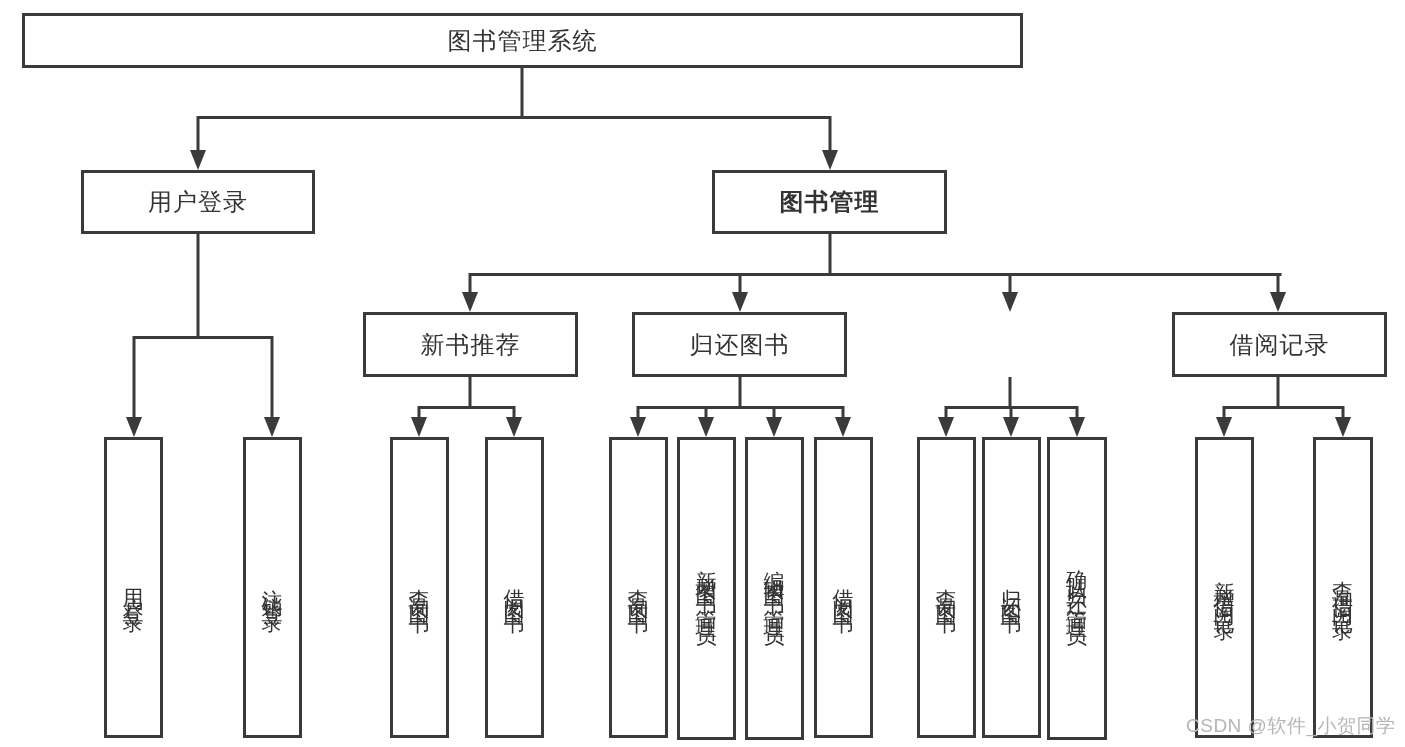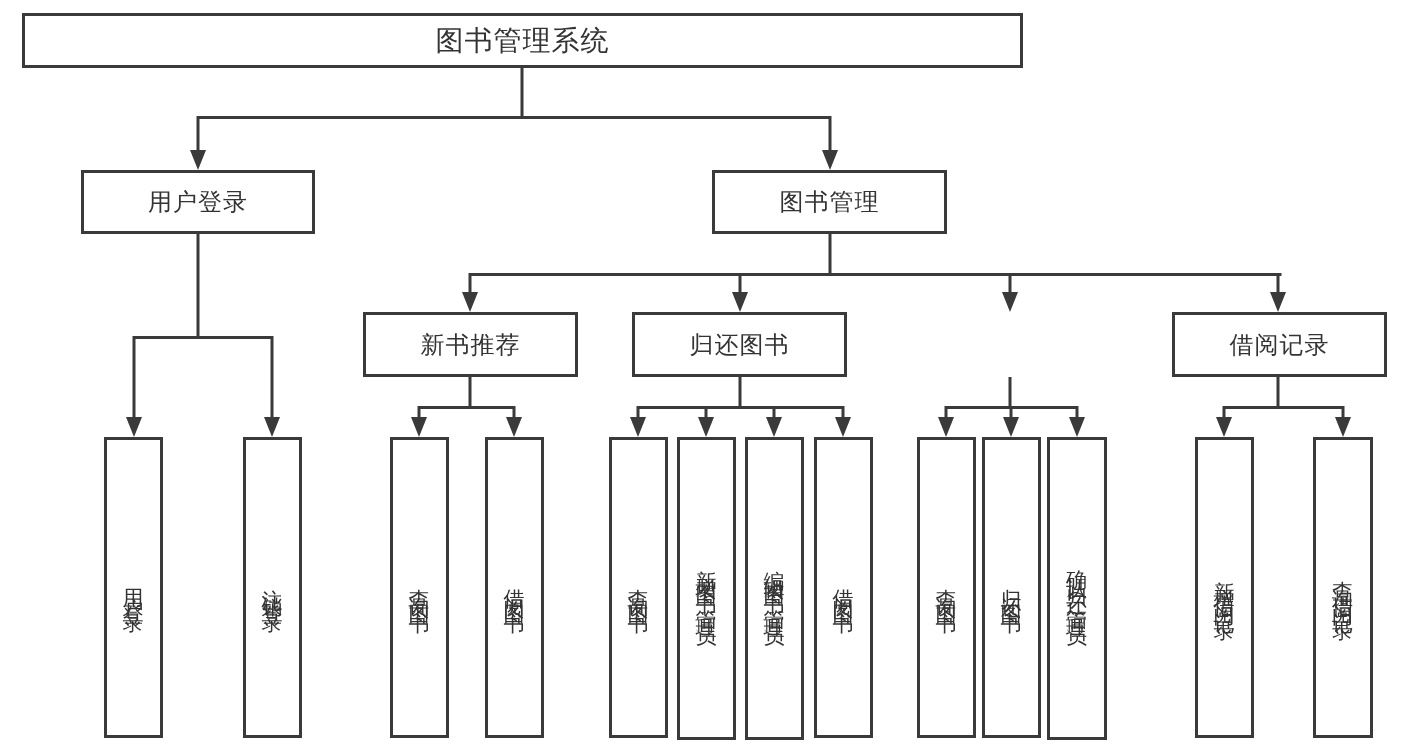--- a/index.html
+++ b/index.html
@@ -48,21 +48,21 @@
   }
   .node .lbl{
     color:var(--text);
     white-space:nowrap;
   }
   .h-node .lbl{
     font-size:24px;
     letter-spacing:1px;
   }
   .root-node .lbl{
-    font-size:28px;
+    font-size:24px;
     letter-spacing:1px;
   }
   .v-node .lbl{
     writing-mode:vertical-rl;
     text-orientation:mixed;
     font-size:21px;
     letter-spacing:8px;
     line-height:1;
     white-space:normal;
   }
@@ -132,21 +132,21 @@
     </g>
   </svg>
 
   <div class="node root-node" style="left:22px;top:13px;width:1001px;height:55px;">
     <span class="lbl">图书管理系统</span>
   </div>
 
   <div class="node h-node" style="left:81px;top:170px;width:234px;height:64px;">
     <span class="lbl">用户登录</span>
   </div>
-  <div class="node h-node" style="left:712px;top:170px;width:235px;height:64px;">
+  <div class="node h-node" style="left:712px;top:170px;width:235px;height:64px;font-weight:bold;">
     <span class="lbl">图书管理</span>
   </div>
 
   <div class="node h-node" style="left:363px;top:312px;width:215px;height:65px;">
     <span class="lbl">新书推荐</span>
   </div>
   <div class="node h-node" style="left:632px;top:312px;width:215px;height:65px;">
     <span class="lbl">归还图书</span>
   </div>
   <div class="node h-node" style="left:1172px;top:312px;width:215px;height:65px;">
@@ -190,14 +190,15 @@
     <span class="lbl">确认归还（管理员）</span>
   </div>
 
   <div class="node v-node" style="left:1195px;top:437px;width:59px;height:301px;">
     <span class="lbl">新增借阅记录</span>
   </div>
   <div class="node v-node" style="left:1313px;top:437px;width:60px;height:301px;">
     <span class="lbl">查询借阅记录</span>
   </div>
 
+  <div class="watermark">CSDN @软件_小贺同学</div>
 
 </div>
 
 </body></html>

